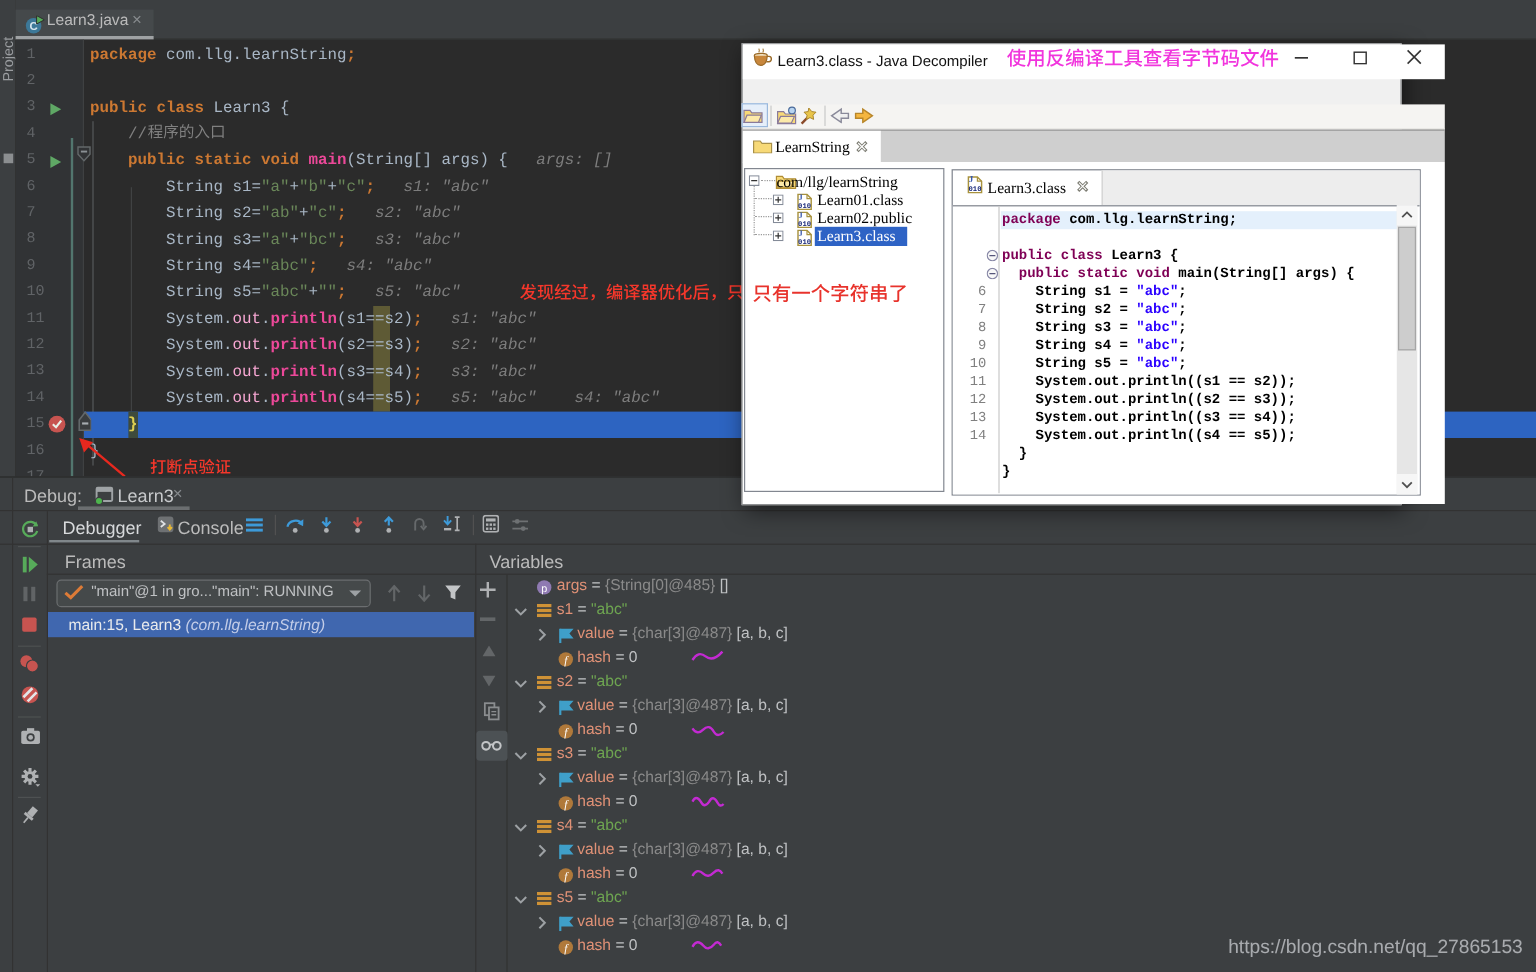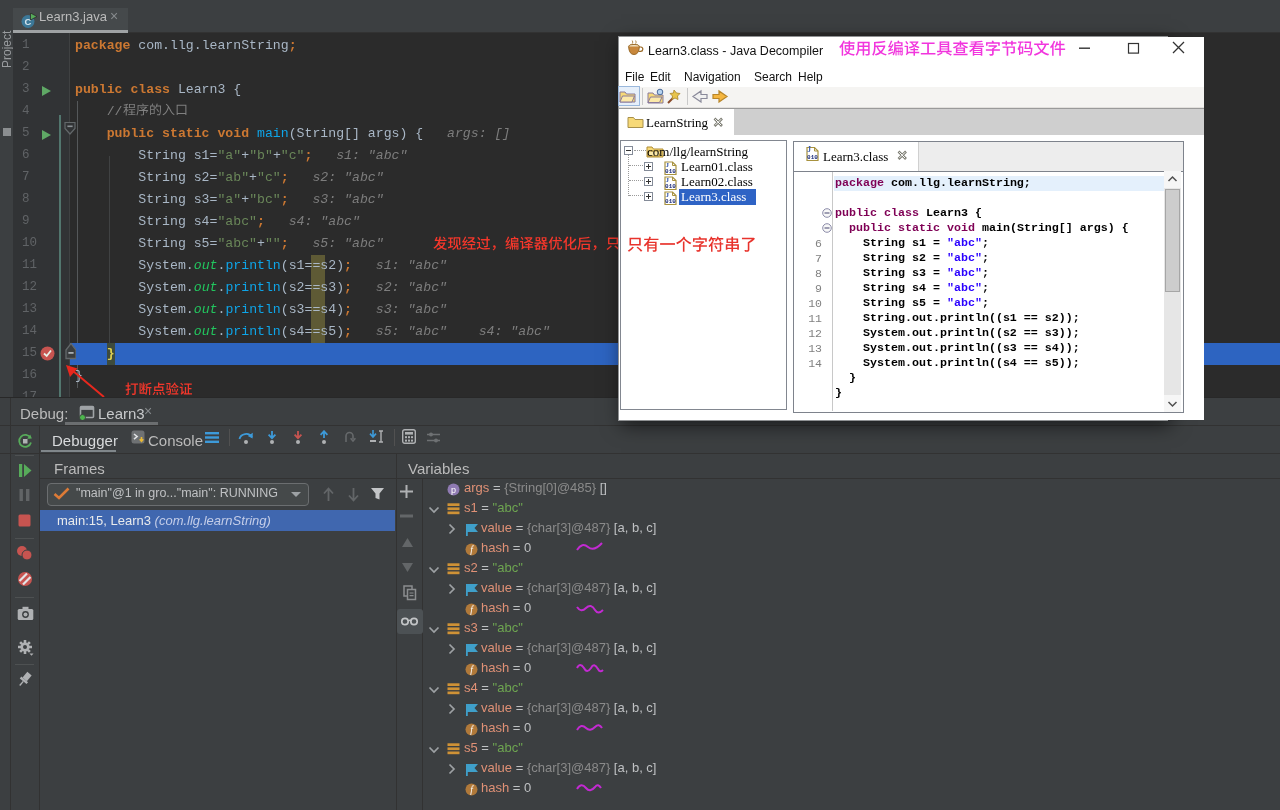--- a/index.html
+++ b/index.html
@@ -12,22 +12,22 @@
   border-bottom:1px solid #323232; }
 #tab1 { position:absolute; left:0px; top:8px; width:115px; height:25px; background:#45494b; }
 #tab1u { position:absolute; left:0px; top:30px; width:115px; height:3px; background:#9fa2a4; }
 #editor { position:absolute; left:13px; top:33px; width:1267px; height:364px; background:#2b2b2b; overflow:hidden; }
 #gutter { position:absolute; left:0; top:0; width:57px; height:364px; background:#313335; border-right:1px solid #3f4142; }
 .ln { position:absolute; left:9px; color:#606366; font:12.5px "Liberation Mono",monospace; }
 .el { position:absolute; left:62px; font-size:13.2px; line-height:22px; height:22px; color:#a9b7c6; }
 .el .k { color:#cc7832; font-weight:bold; }
 .el .s { color:#6a8759; }
 .el .c { color:#808080; }
-.el .m { color:#0ea5e9; }
-.el .f { color:#22c55e; font-style:italic; }
+.el .m { color:#ec4899;font-weight:bold; }
+.el .f { color:#f9a8d4; }
 .el .h { color:#7d7d7d; font-style:italic; }
 .el .bm { color:#dfd051; font-weight:bold; background:#3e4b3c; display:inline-block; height:22px; }
 
 #debug { position:absolute; left:0; top:397px; width:1280px; height:413px; background:#3c3f41; border-top:1px solid #282828; }
 .dlabel { position:absolute; color:#bbbbbb; font-size:15px; }
 .hline { position:absolute; height:1px; background:#323232; }
 .vline { position:absolute; width:1px; background:#323232; }
 #framerow { position:absolute; left:40px; top:112px; width:355px; height:21px; background:#4067af; }
 #dropdown { position:absolute; left:47px; top:85px; width:262px; height:23px; background:#45494a;
   border:1px solid #6b6e70; border-radius:4px; }
@@ -483,31 +483,25 @@
 <div class="vt" style="left:481px;top:760px"><span class="vn">value</span><span class="vw"> = </span><span class="vg">{char[3]@487} </span><span class="vw">[a, b, c]</span></div>
 <svg style="position:absolute;left:465px;top:783px;" width="13" height="13" viewBox="0 0 13 13">
       <circle cx="6.5" cy="6.5" r="6" fill="#b0793a"></circle>
       <text x="6.5" y="10" font-size="9.5" font-style="italic" fill="#fff" text-anchor="middle" font-family="Liberation Serif">f</text>
     </svg>
 <div class="vt" style="left:481px;top:780px"><span class="vn">hash</span><span class="vw"> = </span><span class="vw">0</span></div>
 <svg style="position:absolute;left:576px;top:782px;" width="30" height="12" viewBox="0 0 30 12">
       <path d="M1 7 q4 -7 9 -1 q4 5 9 -1 q3 -4 6 1" stroke="#c32ad2" stroke-width="2" fill="none"></path>
     </svg>
 
+<div class="abs" style="right:11px;top:781px;color:rgba(235,238,242,0.62);font-size:16px">https://blog.csdn.net/qq_27865153</div>
 
 <div id="jd">
   <div id="jdtitle"></div>
   <div class="abs" style="left:29px;top:7px;color:#111;font-size:12.5px">Learn3.class - Java Decompiler</div>
-  <div id="jdmenu">
-    <span style="left:6px">File</span>
-        <span style="left:31px">Edit</span>
-    <span style="left:65px">Navigation</span>
-        <span style="left:135px">Search</span>
-    <span style="left:179px">Help</span>
-  </div>
   <div id="jdtools"></div>
   <div id="jdtabstrip">
         <div id="jdtab1"></div>
       </div>
   <div id="jdmain"></div>
   <div class="trow" style="left:27px;top:78px">LearnString</div>
   <div id="jtree"></div>
   <div style="position:absolute;left:174px;top:104px;width:391px;height:272px;background:#fff;border:1px solid #7e838c"></div>
       <div style="position:absolute;left:299px;top:105px;width:265px;height:29px;background:#ededed;border-left:1px solid #d0d0d0"></div>
       <div class="trow serif" style="left:204px;top:112px">Learn3.class</div>
@@ -612,21 +606,21 @@
       <text x="3.5" y="6.5" font-size="7" font-weight="bold" fill="#3a5aae" font-family="Liberation Serif">J</text>
     </svg>
 <svg style="position:absolute;left:662px;top:190px;" width="16" height="16" viewBox="0 0 16 16">
       <path d="M3 2 h7.5 l3.5 3.5 v9 h-11 Z" fill="#fff" stroke="#a8923e" stroke-width="1.2"></path>
       <path d="M10.5 2 v3.5 h3.5" fill="none" stroke="#a8923e" stroke-width="1"></path>
       <text x="8.5" y="13" font-size="6" font-weight="bold" text-anchor="middle" fill="#1a2a7a" font-family="Liberation Mono">010</text>
       <text x="3.5" y="6.5" font-size="7" font-weight="bold" fill="#3a5aae" font-family="Liberation Serif">J</text>
     </svg>
 <div class="trow" style="left:647px;top:144px">com/llg/learnString</div>
 <div class="trow" style="left:681px;top:159px">Learn01.class</div>
-<div class="trow" style="left:681px;top:174px">Learn02.class</div>
+<div class="trow" style="left:681px;top:174px">Learn02.public</div>
 <div style="position:absolute;left:679px;top:189px;width:77px;height:16px;background:#2e63c5"></div>
 <div class="trow" style="left:681px;top:189px;color:#fff">Learn3.class</div>
     <div style="position:absolute;left:628px;top:155px;width:1px;height:41px;border-left:1px dotted #9a9a9a"></div>
     <div style="position:absolute;left:629px;top:165px;width:14px;height:1px;border-top:1px dotted #9a9a9a"></div>
     <div style="position:absolute;left:629px;top:180px;width:14px;height:1px;border-top:1px dotted #9a9a9a"></div>
     <div style="position:absolute;left:629px;top:195px;width:14px;height:1px;border-top:1px dotted #9a9a9a"></div>
     <div style="position:absolute;left:634px;top:150px;width:12px;height:1px;border-top:1px dotted #9a9a9a"></div>
 <svg style="position:absolute;left:627px;top:236px;" width="130" height="19">
       <g transform="translate(0,14.3) scale(0.01620,-0.01620)" fill="#e8332c">
         <path transform="" d="M585 175C683 99 804 -12 860 -83L948 -27C887 46 762 151 666 224ZM329 221C271 138 154 39 48 -21C70 -37 106 -67 125 -87C233 -21 352 84 429 183ZM251 680H748V395H251ZM154 770V304H849V770Z"></path>
@@ -658,21 +652,21 @@
 <pre class="jl" style="top:236.0px">    String s1 = <span class="js">"abc"</span>;</pre>
       <div class="jn" style="top:237.0px">6</div>
 <pre class="jl" style="top:251.0px">    String s2 = <span class="js">"abc"</span>;</pre>
       <div class="jn" style="top:252.0px">7</div>
 <pre class="jl" style="top:266.0px">    String s3 = <span class="js">"abc"</span>;</pre>
       <div class="jn" style="top:267.0px">8</div>
 <pre class="jl" style="top:281.0px">    String s4 = <span class="js">"abc"</span>;</pre>
       <div class="jn" style="top:282.0px">9</div>
 <pre class="jl" style="top:296.0px">    String s5 = <span class="js">"abc"</span>;</pre>
       <div class="jn" style="top:297.0px">10</div>
-<pre class="jl" style="top:311.0px">    String.out.println((s1 == s2));</pre>
+<pre class="jl" style="top:311.0px">    System.out.println((s1 == s2));</pre>
       <div class="jn" style="top:312.0px">11</div>
 <pre class="jl" style="top:326.0px">    System.out.println((s2 == s3));</pre>
       <div class="jn" style="top:327.0px">12</div>
 <pre class="jl" style="top:341.0px">    System.out.println((s3 == s4));</pre>
       <div class="jn" style="top:342.0px">13</div>
 <pre class="jl" style="top:356.0px">    System.out.println((s4 == s5));</pre>
       <div class="jn" style="top:357.0px">14</div>
 <pre class="jl" style="top:371.0px">  }</pre>
 <pre class="jl" style="top:386.0px">}</pre>
     </div>

